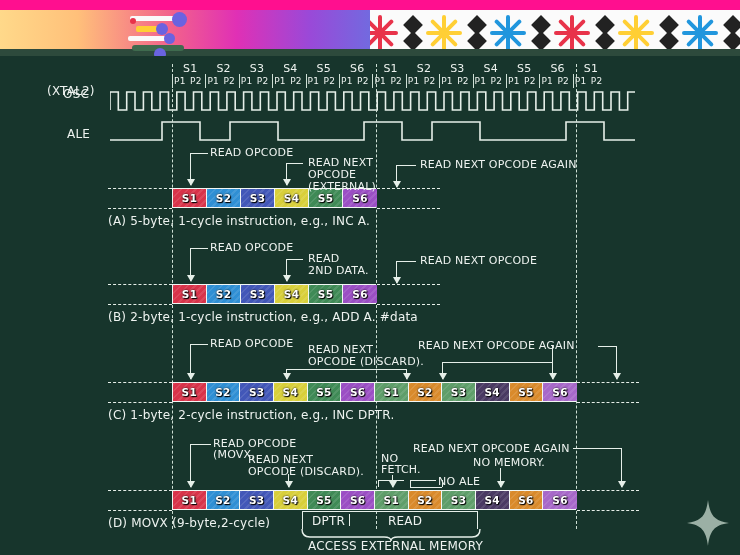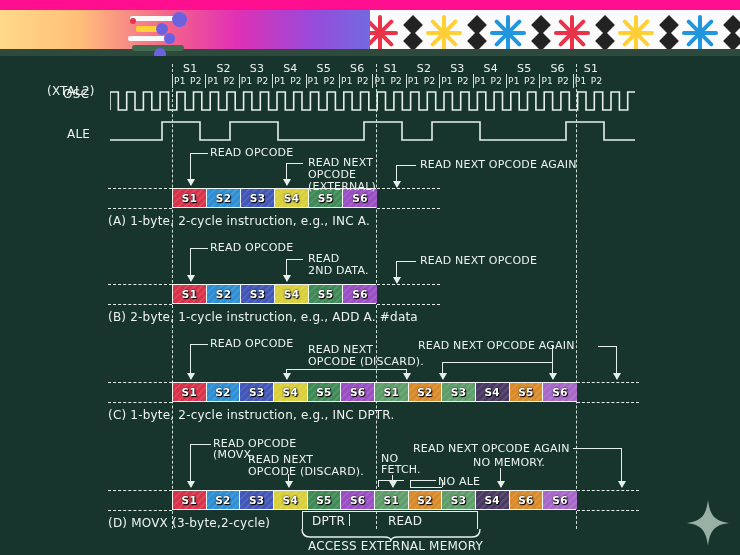--- a/index.html
+++ b/index.html
@@ -270,21 +270,21 @@
       <div class="lbl" style="left:308px;top:100px;">READ NEXT</div>
       <div class="lbl" style="left:308px;top:112px;">OPCODE</div>
       <div class="lbl" style="left:308px;top:124px;">(EXTERNAL)</div>
       <div class="hline" style="left:286px;top:107px;width:17px;"></div>
       <div class="arr" style="left:286px;top:107px;height:22px;"></div>
 
       <div class="lbl" style="left:420px;top:102px;">READ NEXT OPCODE AGAIN</div>
       <div class="hline" style="left:396px;top:109px;width:20px;"></div>
       <div class="arr" style="left:396px;top:109px;height:22px;"></div>
 
-      <div class="lbl big" style="left:108px;top:158px;">(A) 1-byte, 2-cycle instruction, e.g., INC A.</div>
+      <div class="lbl big" style="left:108px;top:158px;">(A) 5-byte, 1-cycle instruction, e.g., INC A.</div>
     </div>
 
     <div>
       <div class="dashrow" style="left:108px;top:228px;width:64px;"></div>
       <div class="dashrow" style="left:108px;top:248px;width:64px;"></div>
       <div class="dashrow" style="left:377px;top:228px;width:63px;"></div>
       <div class="dashrow" style="left:377px;top:248px;width:63px;"></div>
 
       <div class="track" id="trackB" style="left:172px;top:228px;width:204px;">
           <div class="blk" style="width: 34px; background: rgb(216, 51, 74);">
@@ -455,21 +455,21 @@
       <div class="hline" style="left:410px;top:431px;width:32px;"></div>
       <div class="vline" style="left:442px;top:424px;height:7px;"></div>
 
       <div class="lbl" style="left:413px;top:386px;">READ NEXT OPCODE AGAIN</div>
       <div class="hline" style="left:573px;top:392px;width:48px;"></div>
       <div class="arr" style="left:621px;top:392px;height:39px;"></div>
 
       <div class="lbl" style="left:473px;top:400px;">NO MEMORY.</div>
       <div class="arr" style="left:500px;top:412px;height:19px;"></div>
 
-      <div class="lbl big" style="left:108px;top:460px;">(D) MOVX (3-byte,2-cycle)</div>
+      <div class="lbl big" style="left:108px;top:460px;">(D) MOVX (9-byte,2-cycle)</div>
 
       <div class="vline" style="left:302px;top:455px;height:18px;"></div>
       <div class="vline" style="left:477px;top:455px;height:18px;"></div>
       <div class="vline" style="left:349px;top:458px;height:12px;"></div>
       <div class="hline" style="left:302px;top:455px;width:175px;"></div>
       <div class="lbl big" style="left:312px;top:458px;">DPTR</div>
       <div class="lbl big" style="left:388px;top:458px;">READ</div>
       <div class="brace" style="left:300px;top:470px;">
         <svg width="182" height="12" viewBox="0 0 182 12">
             <path d="M2 0 Q2 8 10 8 L84 8 Q91 8 91 12 Q91 8 98 8 L172 8 Q180 8 180 0" fill="none" stroke="#e6efe9" stroke-width="1.4"></path>

